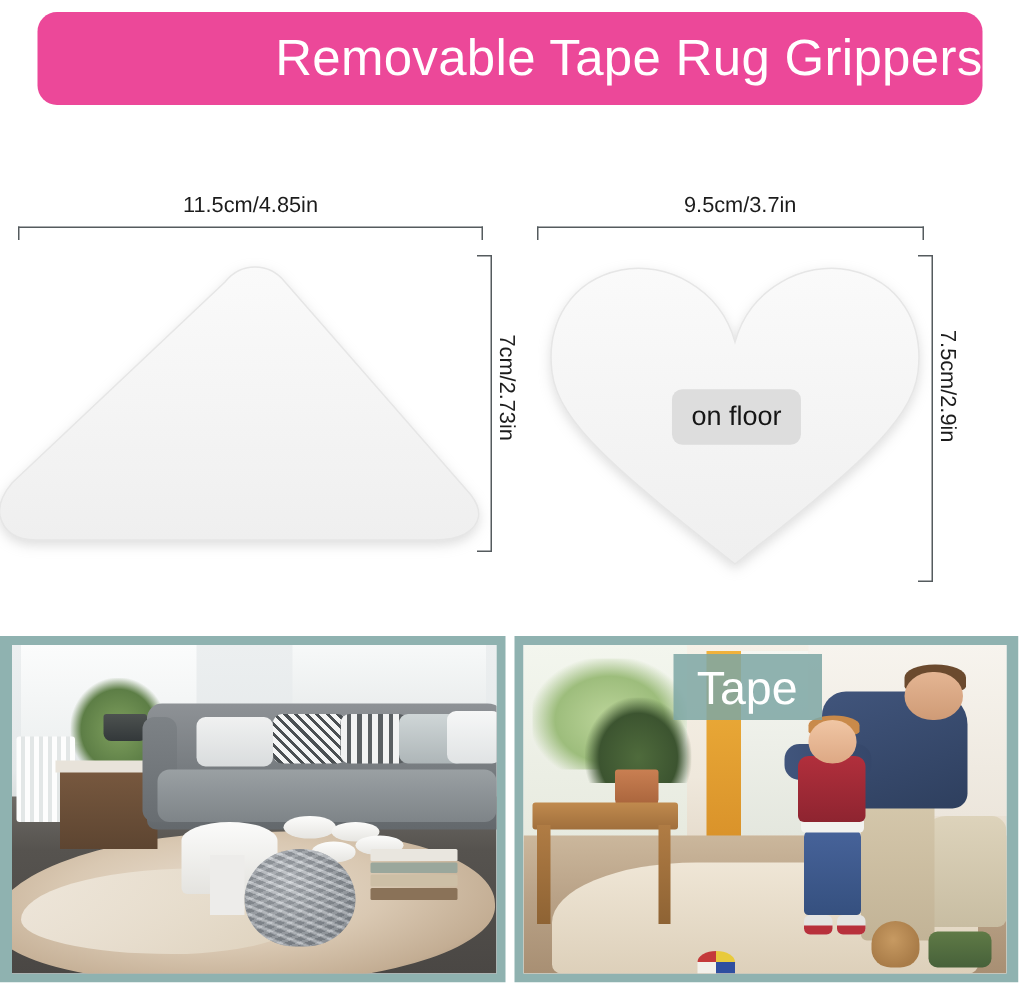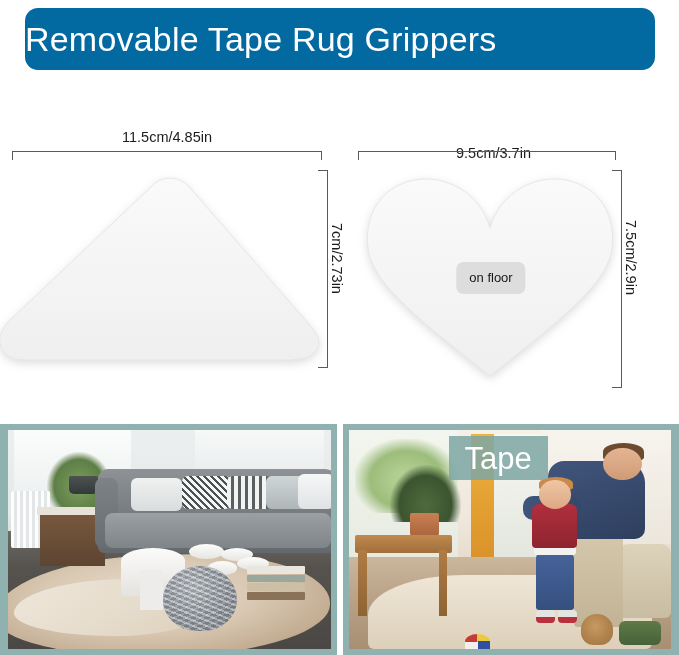--- a/index.html
+++ b/index.html
@@ -17,25 +17,25 @@
     -webkit-font-smoothing: antialiased;
   }
 
   
   .title-banner {
     position: absolute;
     left: 25px;
     top: 8px;
     width: 630px;
     height: 62px;
-    background: #0369a1;
+    background: #ec4899;
     border-radius: 13px;
     display: flex;
     align-items: center;
-    justify-content: flex-start;
+    justify-content: flex-end;
     box-sizing: border-box;
   }
   .title-text {
     color: #ffffff;
     font-size: 34px;
     font-weight: 400;
     letter-spacing: 0.2px;
     line-height: 1;
     white-space: nowrap;
   }
@@ -92,21 +92,21 @@
 
   
   .pad-wrap { position: absolute; }
 
   .pad-svg { display: block; overflow: visible; }
 
   .pad-label {
     position: absolute;
     background: #dddddd;
     color: #161616;
-    font-size: 13px;
+    font-size: 18px;
     line-height: 1;
     padding: 9px 13px 10px 13px;
     border-radius: 7px;
     white-space: nowrap;
     transform: translate(-50%, -50%);
   }
 
   
   .photos {
     position: absolute;
@@ -295,21 +295,21 @@
                  Q 12 192 8 176
                  Q 6 166 16 154
                  L 158 20
                  Q 166 10 178 10 Z" fill="url(#padGradT)" stroke="#e6e6e6" stroke-width="1" filter="url(#padShadowT)"></path>
       </svg>
     </div>
   </div>
 
   <div class="spec-block right">
 
-    <div class="dim-h" style="left:116px; top:68px;">9.5cm/3.7in</div>
+    <div class="dim-h" style="left:116px; top:52px;">9.5cm/3.7in</div>
 
     <div class="bracket-h" style="left:18px; top:73px; width:258px;"></div>
 
     <div class="bracket-v" style="left:272px; top:92px; height:218px;"></div>
 
     <div class="dim-v" style="left:298px; top:142px;">7.5cm/2.9in</div>
 
     <div class="pad-wrap" style="left:20px; top:92px; width:260px; height:220px;">
       <svg class="pad-svg" width="260" height="220" viewBox="0 0 260 220">
         <defs>

